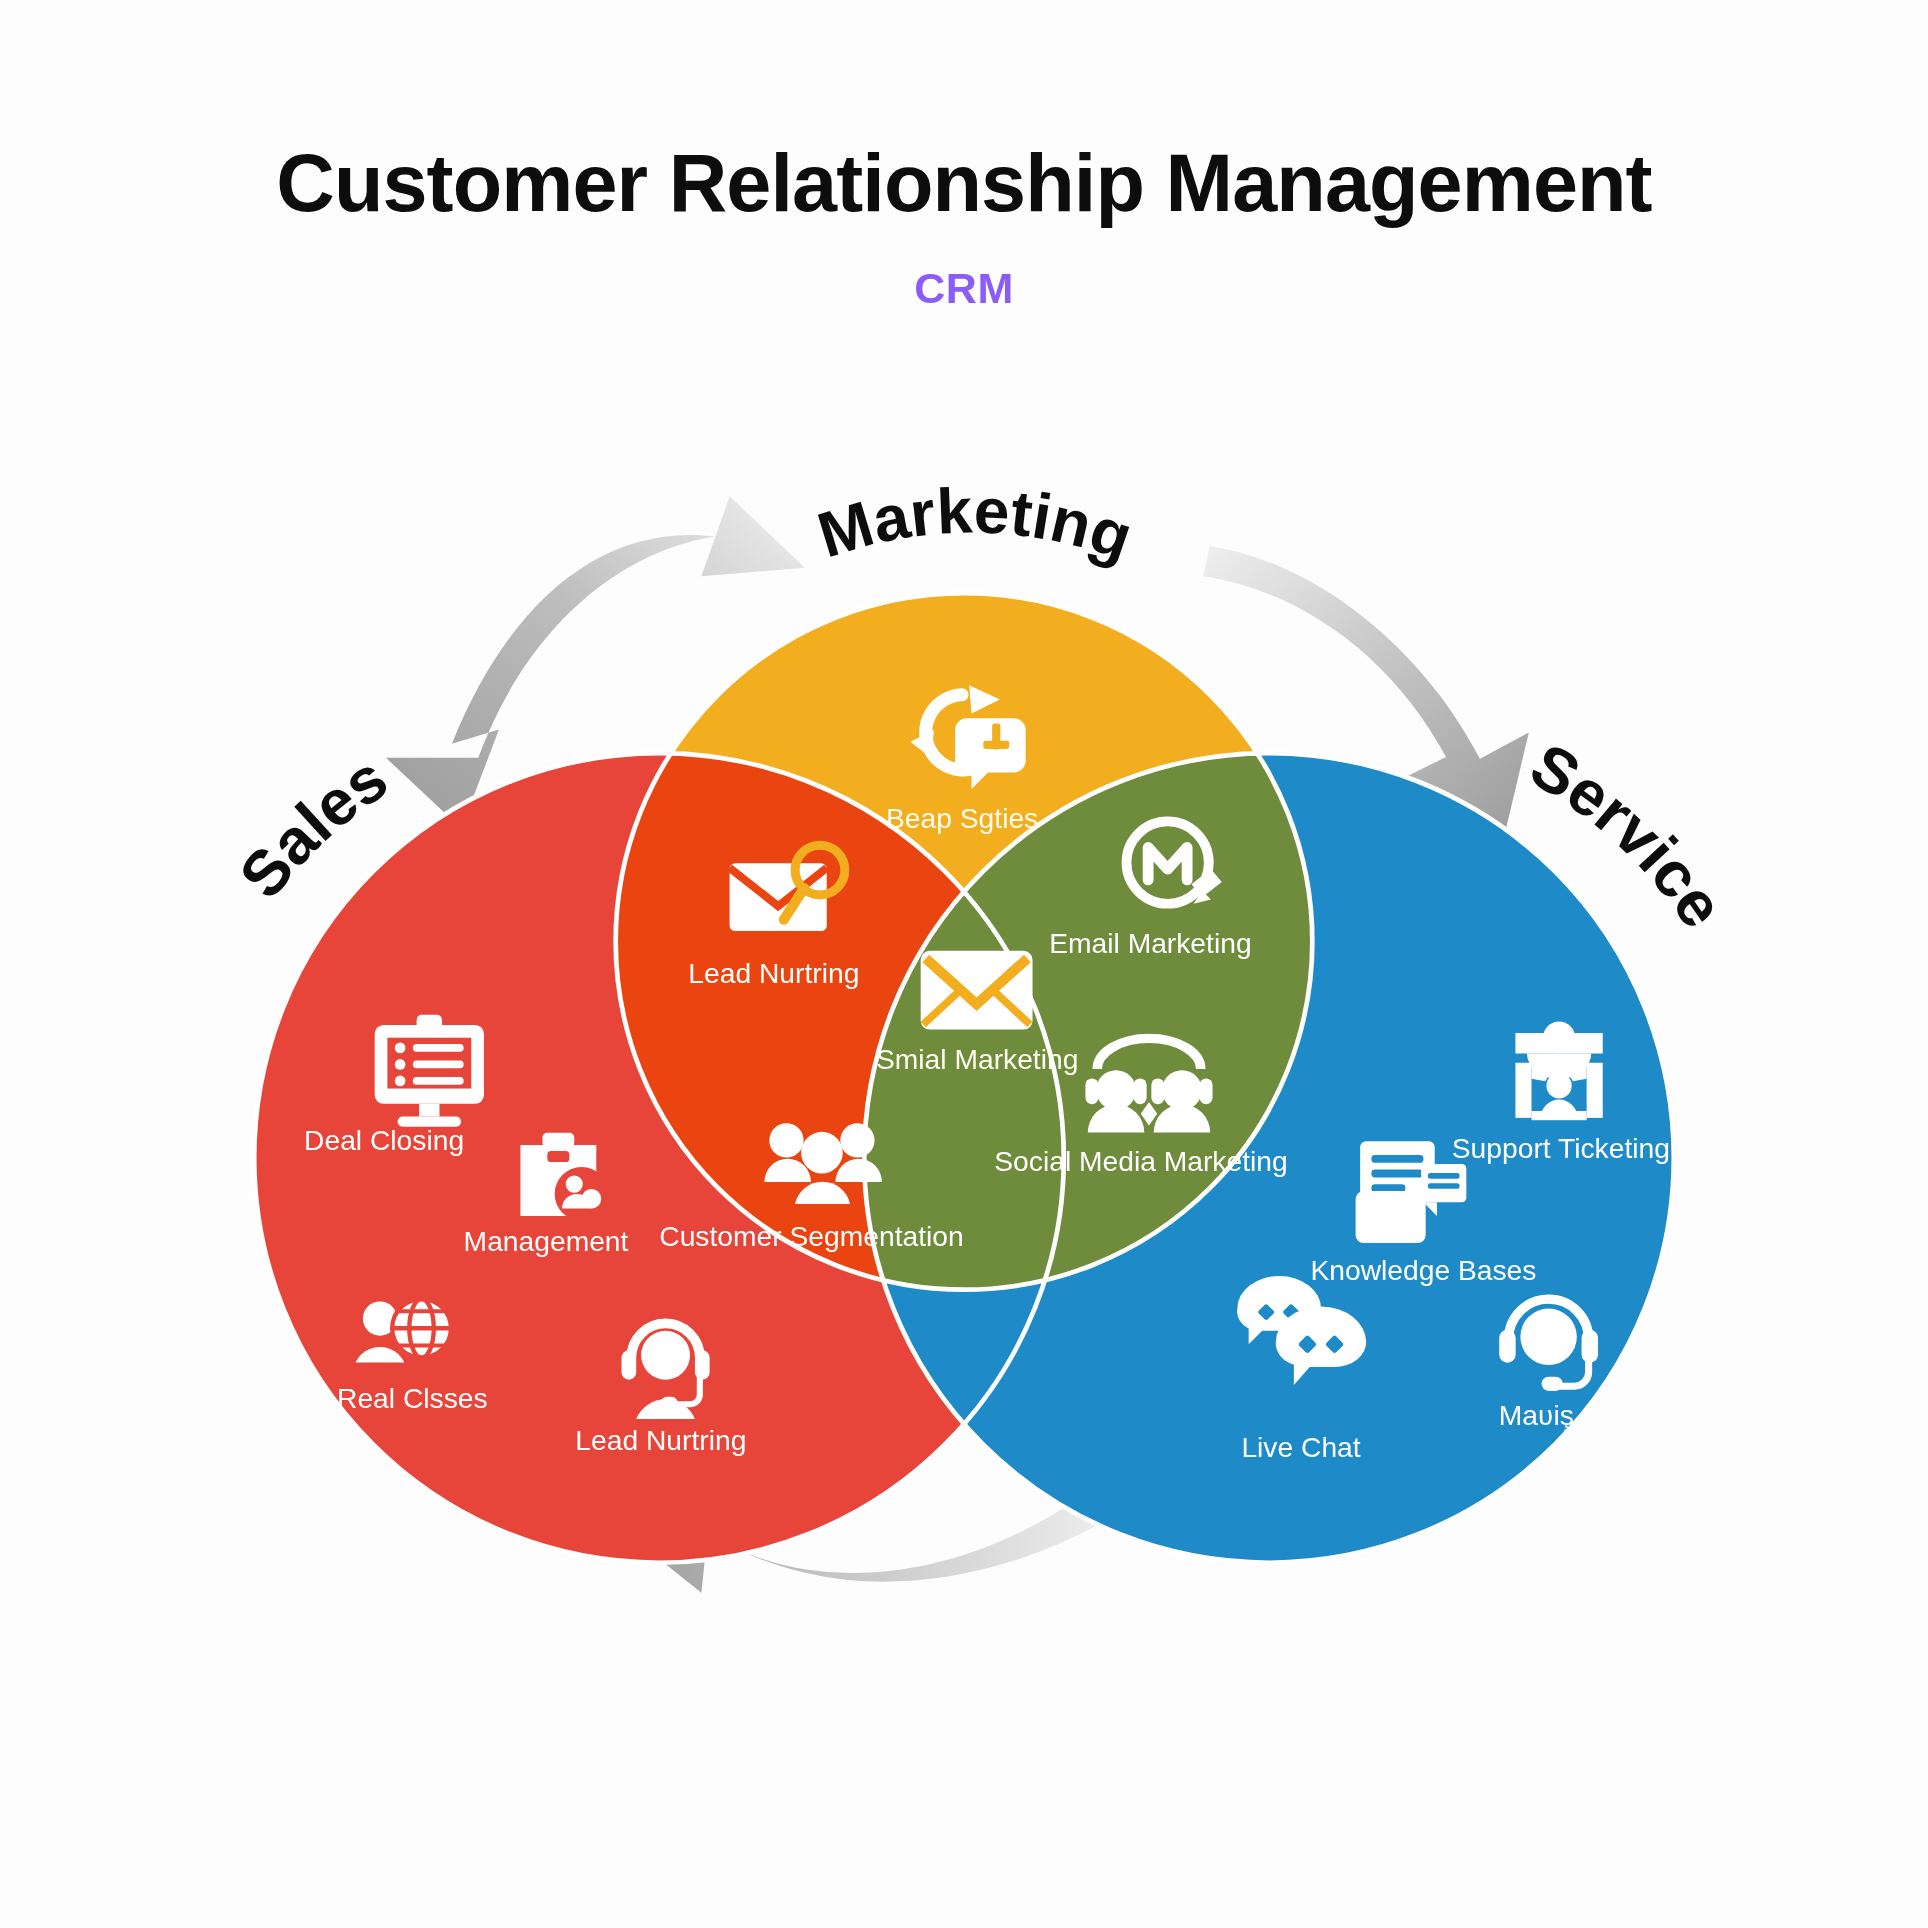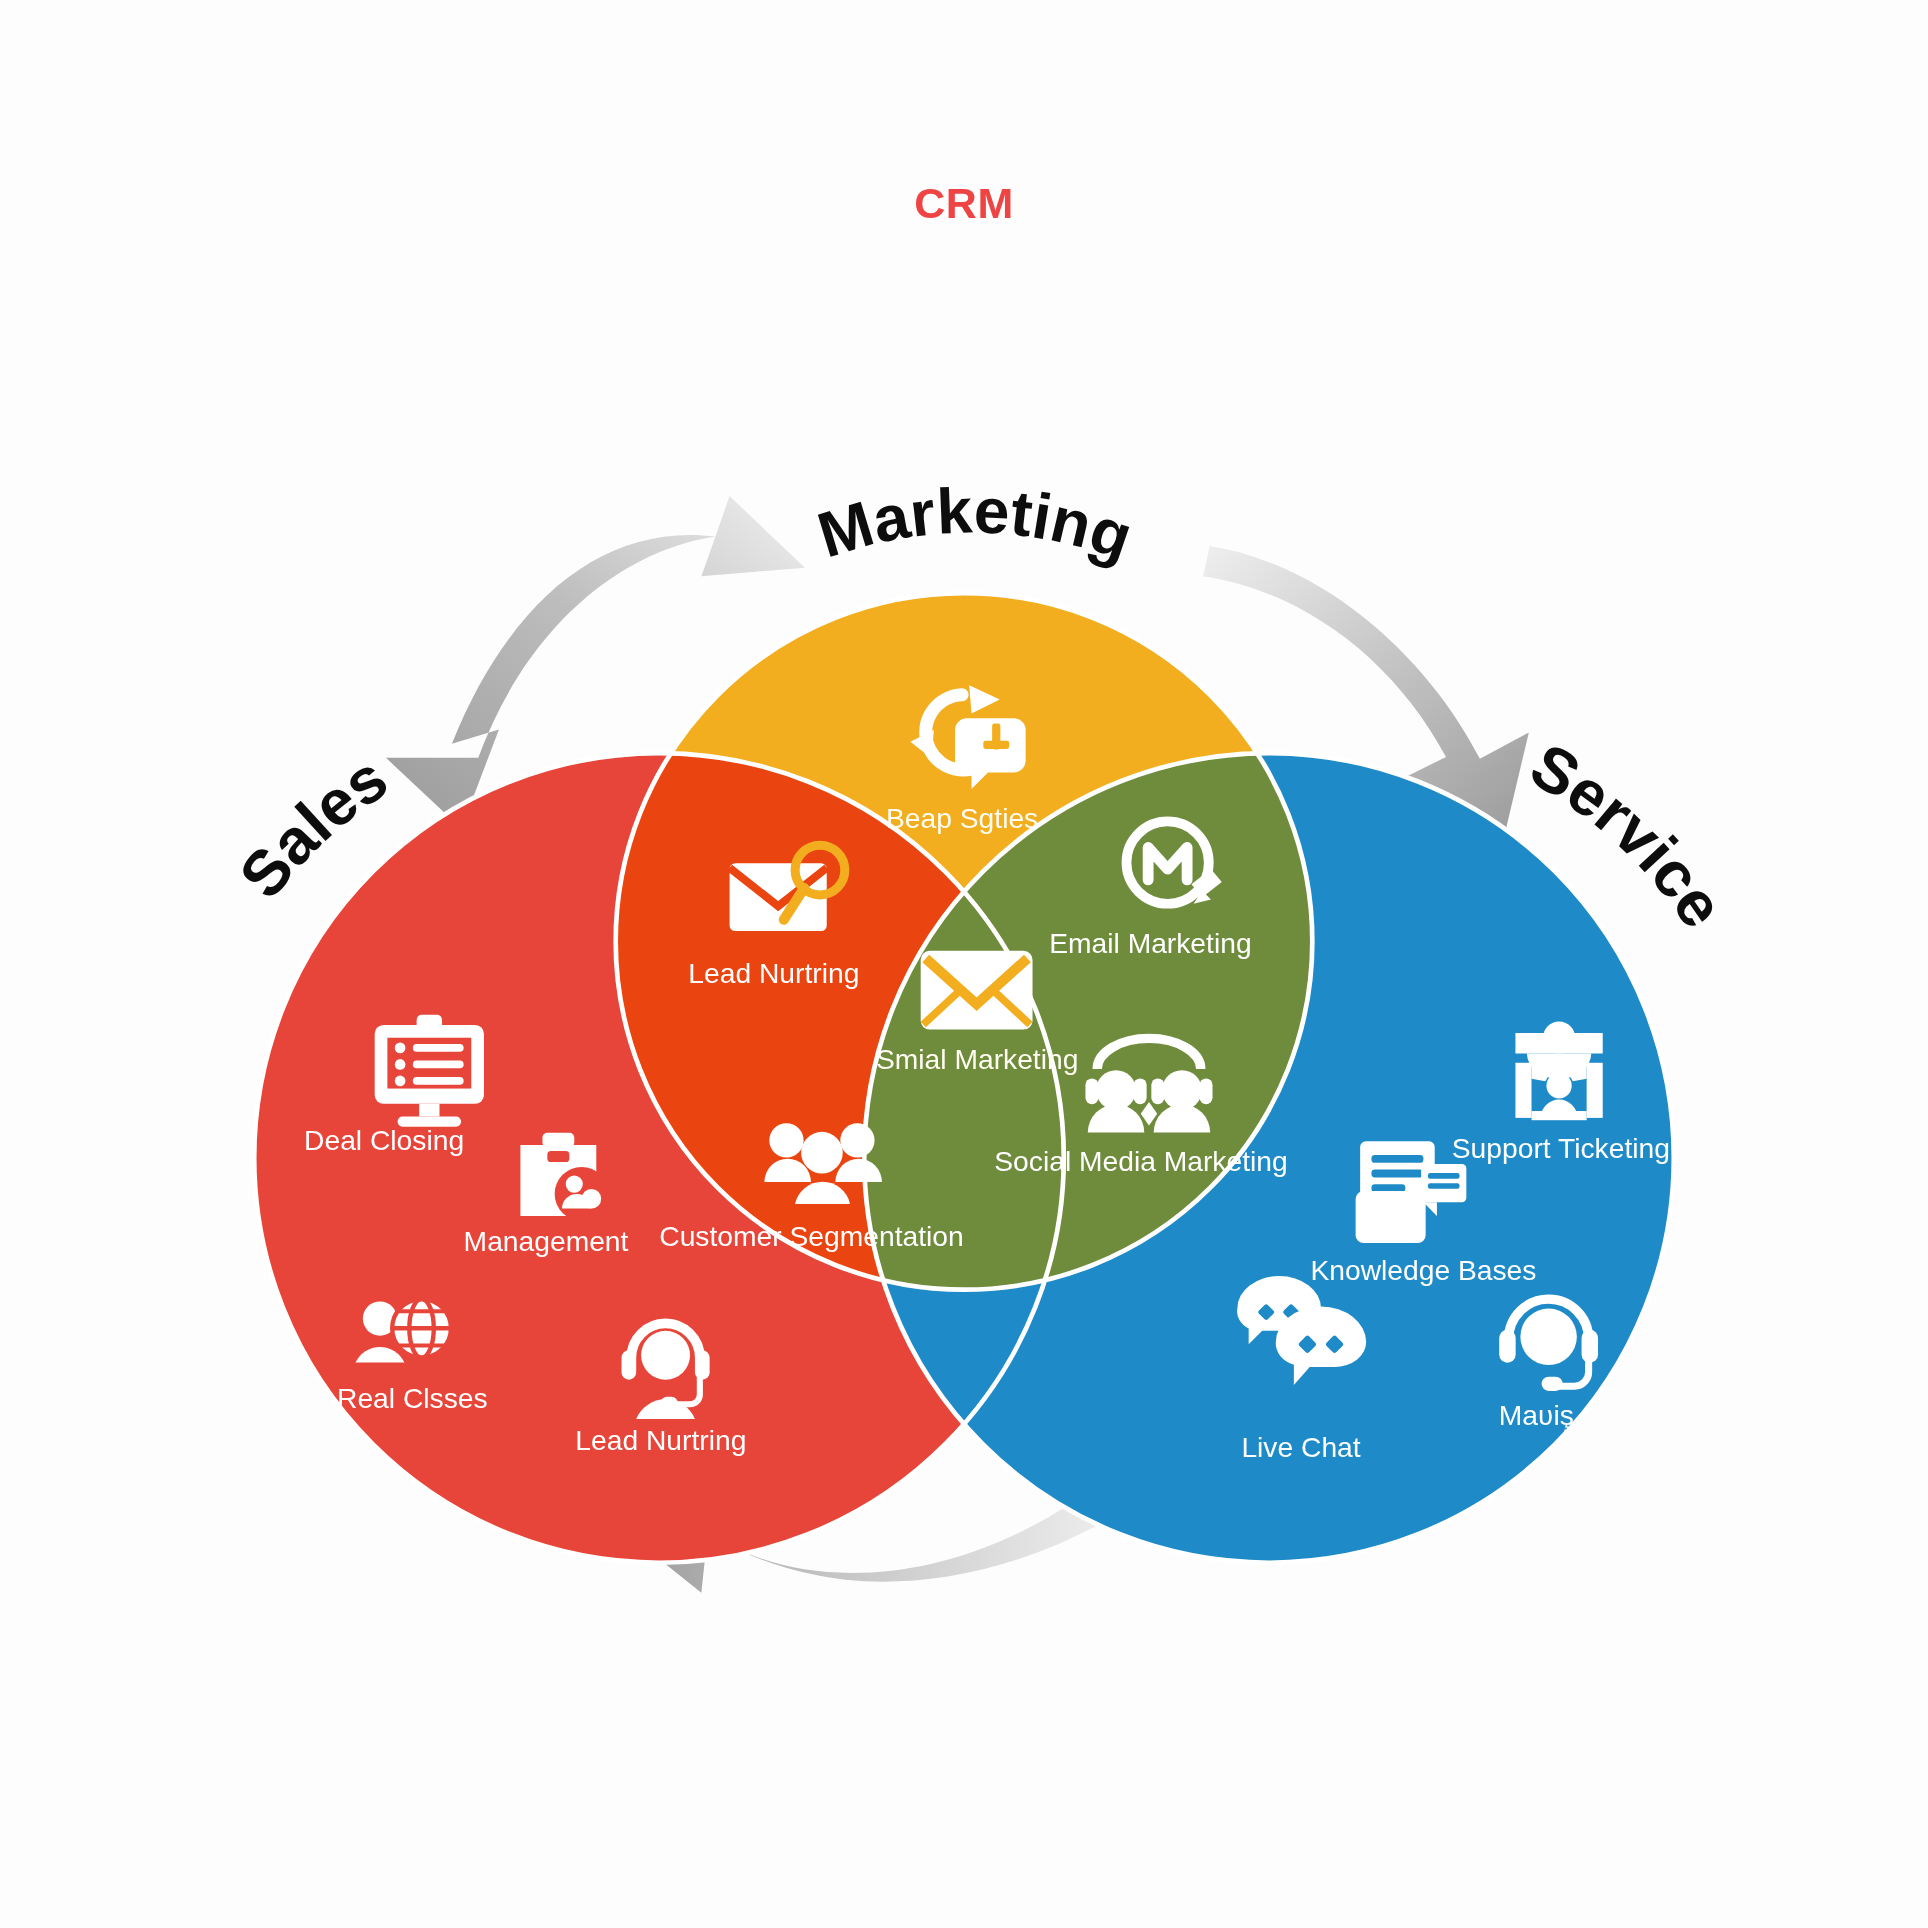--- a/index.html
+++ b/index.html
@@ -35,21 +35,21 @@
     color: #0d0d0d;
     letter-spacing: -0.9px;
     line-height: 1.05;
     margin: 0;
     white-space: nowrap;
   }
   .subtitle {
     font-family: "Liberation Sans", sans-serif;
     font-size: 43px;
     font-weight: bold;
-    color: #ef4444;
+    color: #8b5cf6;
     margin-top: 38px;
     letter-spacing: 0.5px;
   }
   svg#venn {
     position: absolute;
     left: 0;
     top: 0;
     width: 1928px;
     height: 1928px;
   }
@@ -69,20 +69,21 @@
     letter-spacing: 0px;
   }
   .icon-glyph { fill: #ffffff; }
 </style>
 </head>
 <body>
 
 <div id="stage">
 
   <div class="header">
+    <div class="title">Customer Relationship Management</div>
     <div class="subtitle">CRM</div>
   </div>
 
   <svg id="venn" viewBox="0 0 2048 2048">
     <defs>
       <linearGradient id="gradArrowA" x1="0" y1="1" x2="1" y2="0">
         <stop offset="0%" stop-color="#9b9b9b"></stop>
         <stop offset="55%" stop-color="#bdbdbd"></stop>
         <stop offset="100%" stop-color="#f0f0f0"></stop>
       </linearGradient>

